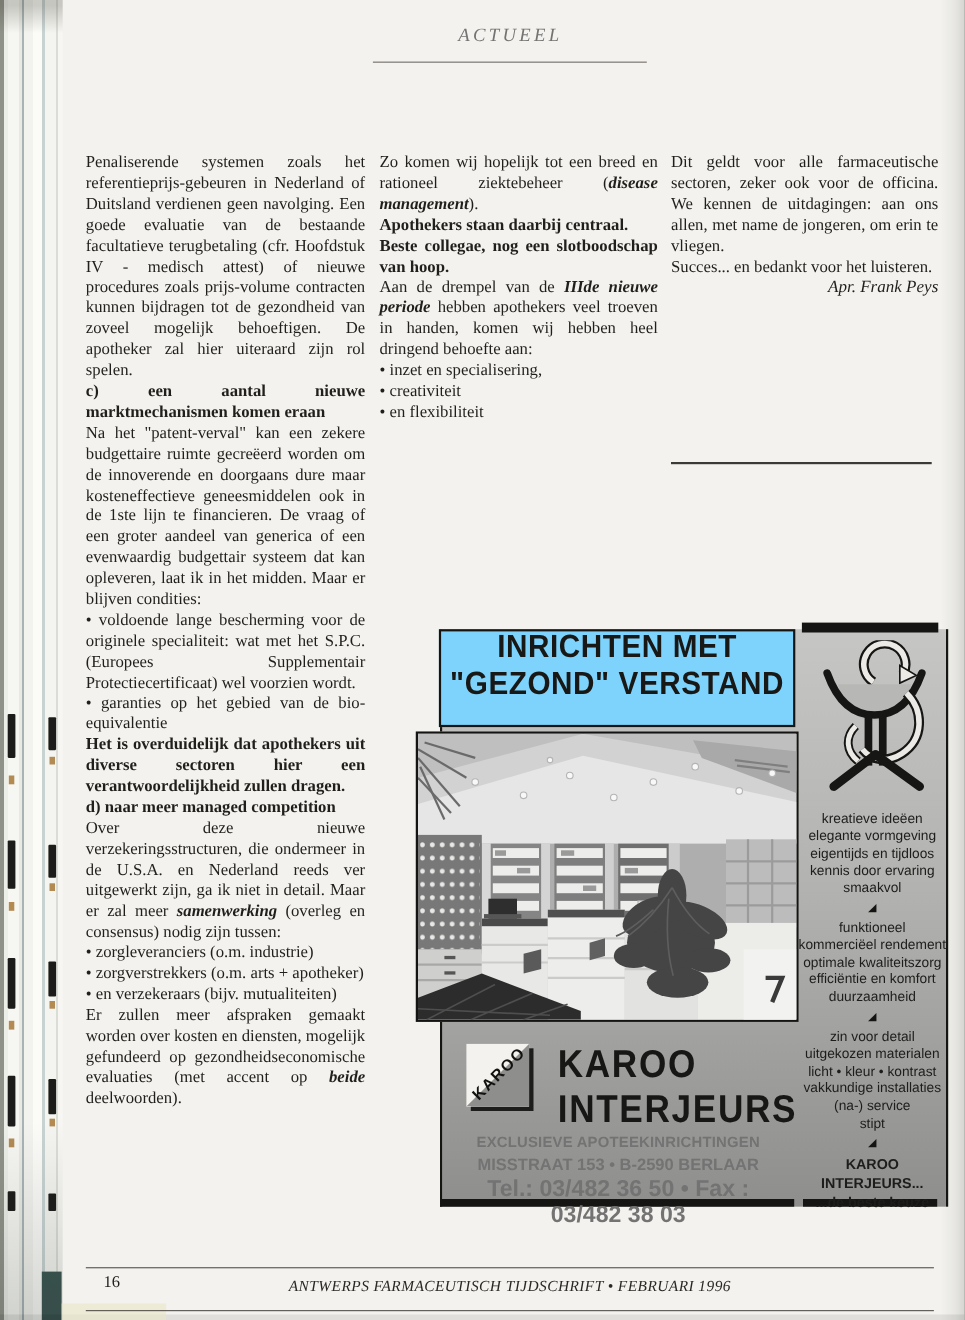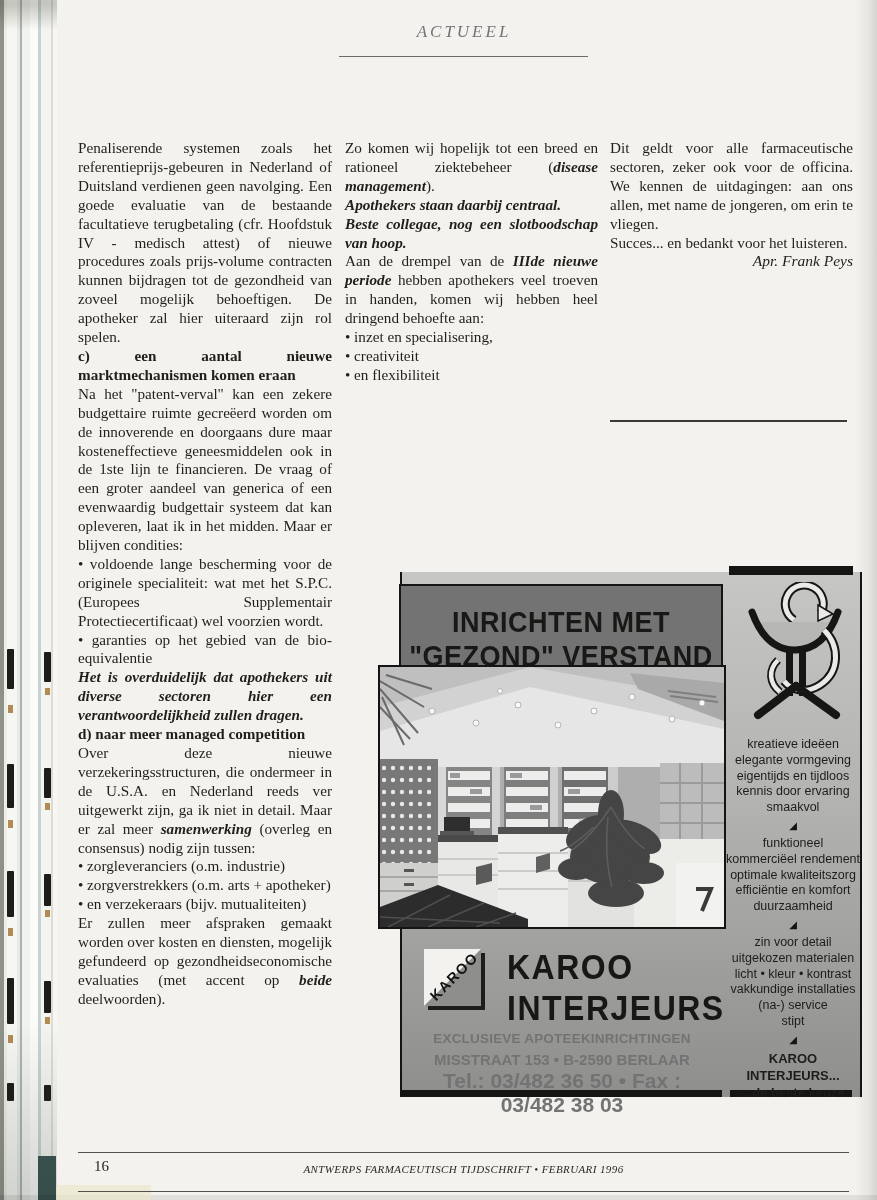--- a/index.html
+++ b/index.html
@@ -30,42 +30,42 @@
   .header-rule{position:absolute;left:339px;top:56px;width:249px;height:1px;background:#6f6c66;}
 
   
   .col{position:absolute;top:139px;font-size:15.2px;line-height:18.9px;text-align:justify;}
   .col1{left:78px;width:254px;}
   .col2{left:345px;width:253px;}
   .col3{left:610px;width:243px;}
   .col p{margin:0;}
   .mb{margin-bottom:13px;}
   .bold{font-weight:bold;}
-  .bi{font-weight:bold;font-style:italic;}
+  .bi{font-weight:bold;}
   .b{font-weight:bold;}
   .i{font-style:italic;}
   .sig{margin-top:27px;text-align:right;font-style:italic;font-size:15.5px;}
   .col3-rule{position:absolute;left:610px;top:420px;width:237px;height:2px;background:#3c3a36;}
 
   
   .foot-rule1{position:absolute;left:78px;top:1152px;width:771px;height:1px;background:#55524c;}
   .foot-rule2{position:absolute;left:78px;top:1191px;width:771px;height:1px;background:#55524c;}
   .page-num{position:absolute;left:94px;top:1158px;font-size:15px;}
   .journal{position:absolute;left:78px;top:1163px;width:771px;text-align:center;
-    font-style:italic;font-size:11px;letter-spacing:.4px;color:#2a2824;}
+    font-style:italic;font-size:14px;letter-spacing:.4px;color:#2a2824;}
 
   
   .ad-bg{position:absolute;left:400px;top:572px;width:458px;height:525px;
     background:linear-gradient(180deg,#c6c6c4 0%,#b2b2b0 45%,#8e8e8c 100%);
     border-left:2px solid #151513;border-right:2px solid #151513;}
   .ad-topbar{position:absolute;left:729px;top:566px;width:124px;height:9px;background:#151513;}
   .ad-botbar1{position:absolute;left:400px;top:1090px;width:322px;height:7px;background:#151513;}
   .ad-botbar2{position:absolute;left:730px;top:1090px;width:122px;height:7px;background:#151513;}
-  .ad-headline{position:absolute;left:399px;top:584px;width:320px;height:85px;
-    background:#737373;border:2px solid #151513;display:flex;align-items:flex-end;justify-content:center;}
+  .ad-headline{position:absolute;left:399px;top:572px;width:320px;height:85px;
+    background:#7dd3fc;border:2px solid #151513;display:flex;align-items:flex-start;justify-content:center;}
   .ad-headline .hl{font-family:"Liberation Sans",sans-serif;font-weight:bold;font-size:27px;
     line-height:31px;color:#181816;letter-spacing:.5px;text-align:center;transform:scaleY(1.08);}
   .ad-symbol{position:absolute;left:742px;top:582px;width:112px;height:146px;}
   .ad-photo{position:absolute;left:378px;top:665px;width:344px;height:260px;
     border:2px solid #141412;background:#c8c8c8;}
   .ad-photo svg{display:block;}
 
   .ad-features{position:absolute;left:724px;top:737px;width:138px;text-align:center;
     font-family:"Liberation Sans",sans-serif;font-size:12.5px;line-height:15.8px;color:#1d1d1b;}
   .ad-features .tri{font-size:10px;line-height:10px;margin:5px 0;color:#141412;}

